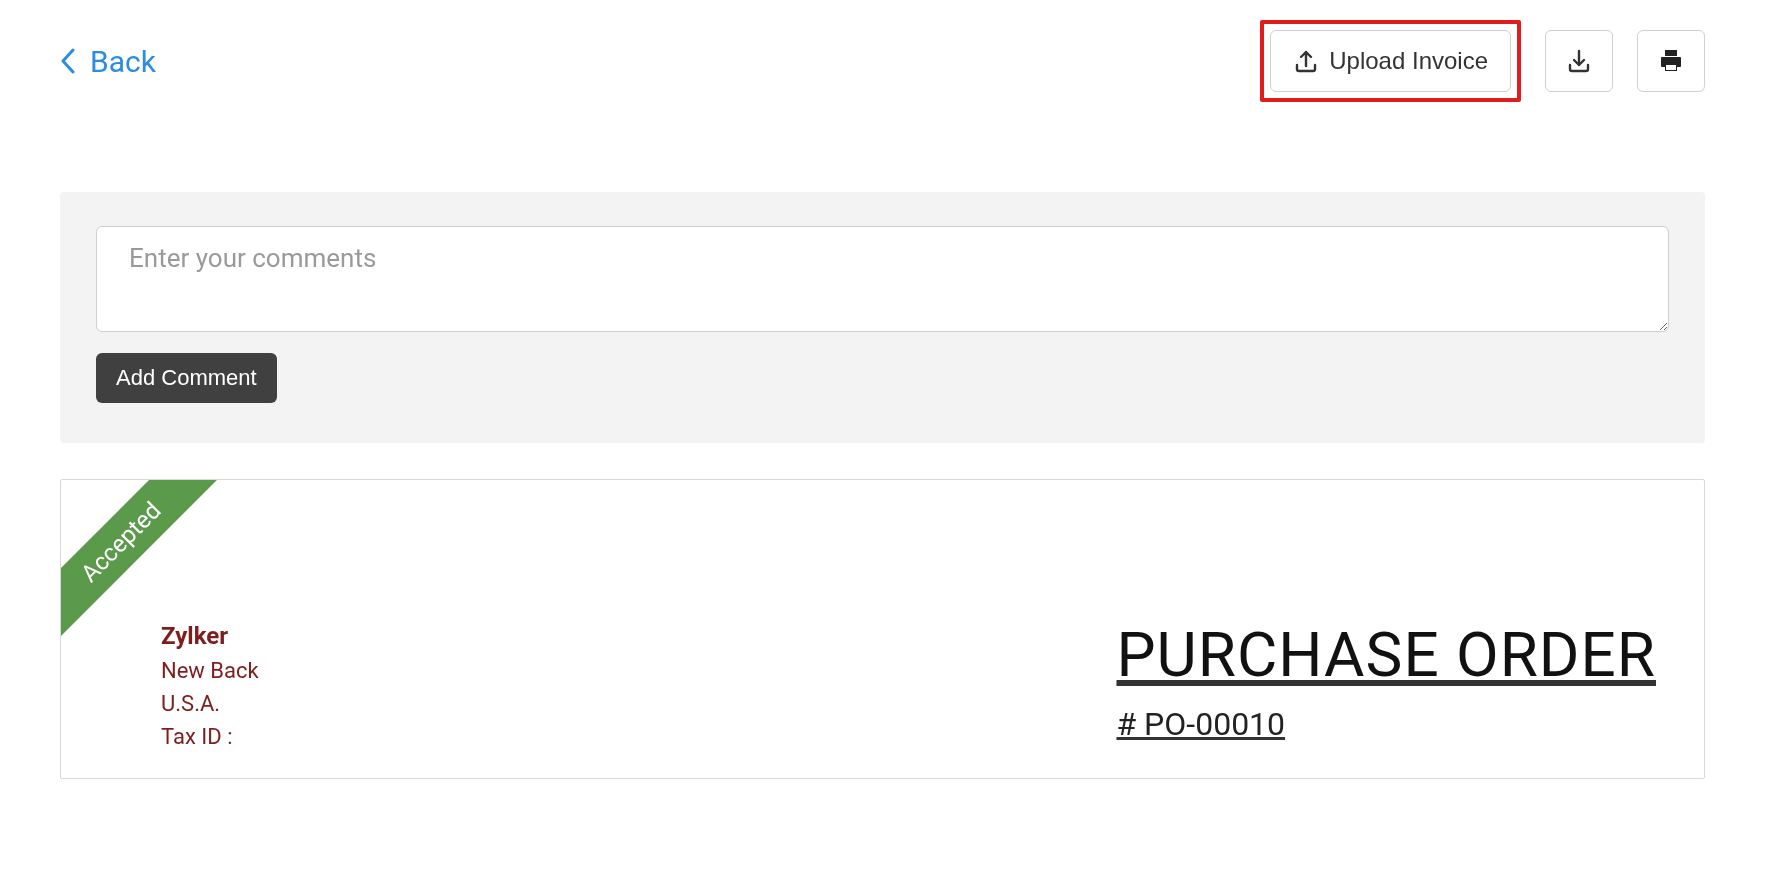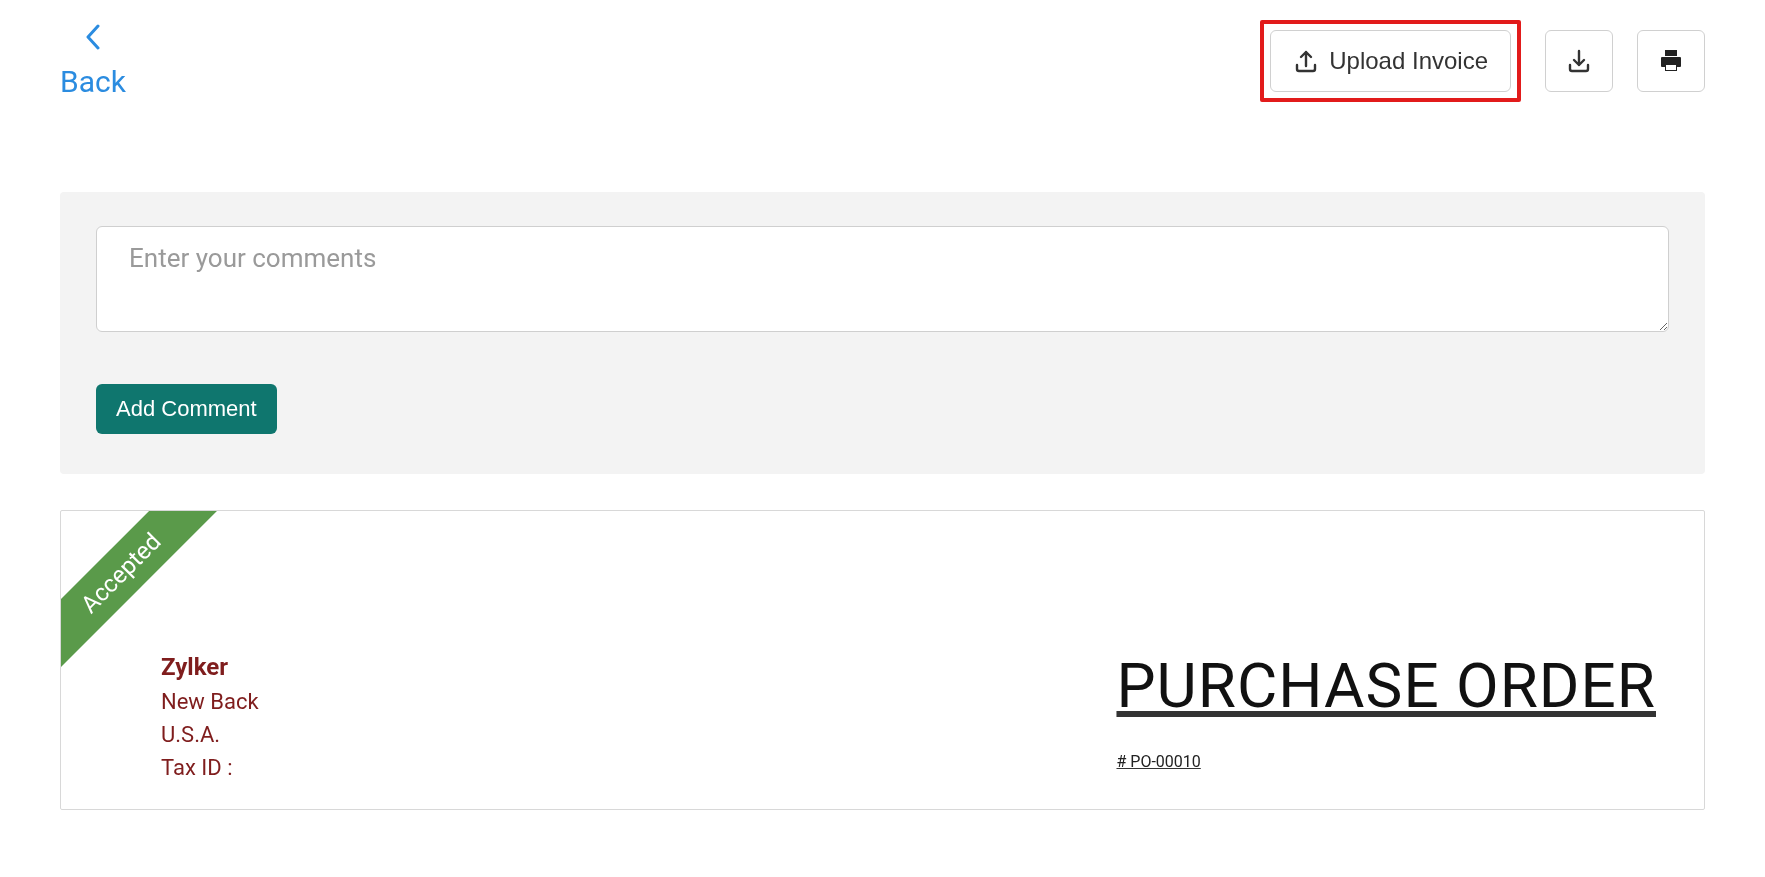--- a/index.html
+++ b/index.html
@@ -20,21 +20,20 @@
     align-items: center;
     margin-bottom: 90px;
   }
   .back-link {
     display: flex;
     align-items: center;
     gap: 14px;
     color: #2b8ce0;
     font-size: 30px;
     cursor: pointer;
-    flex-direction: column;
   }
   .back-link svg { display: block; }
   .actions {
     display: flex;
     align-items: center;
     gap: 24px;
   }
   .btn {
     display: flex;
     align-items: center;
@@ -71,22 +70,22 @@
     border-radius: 6px;
     padding: 16px 32px;
     font-size: 26px;
     font-family: inherit;
     resize: both;
     color: #333;
     background:#fff;
   }
   .comment-input::placeholder { color: #9a9a9a; }
   .add-comment {
-    margin-top: 48px;
-    background: #0f766e;
+    margin-top: 17px;
+    background: #404040;
     color: #fff;
     border: none;
     border-radius: 6px;
     padding: 12px 20px;
     font-size: 22px;
     cursor: pointer;
   }
   .doc-card {
     border: 1px solid #d8d8d8;
     border-radius: 2px;
@@ -117,22 +116,22 @@
   .org-name { font-weight: 700; font-size: 24px; }
   .doc-title-block { text-align: left; text-decoration: underline; }
   .doc-title {
     font-size: 62px;
     letter-spacing: 1px;
     color: #111;
     font-weight: 400;
     white-space: nowrap;
   }
   .doc-number {
-    font-size: 16px;
-    margin-top: 30px;
+    font-size: 32px;
+    margin-top: 14px;
     color:#222;
   }
 </style>
 </head>
 <body>
 
 <div class="container">
 
   <div class="top-bar">
     <div class="back-link">

